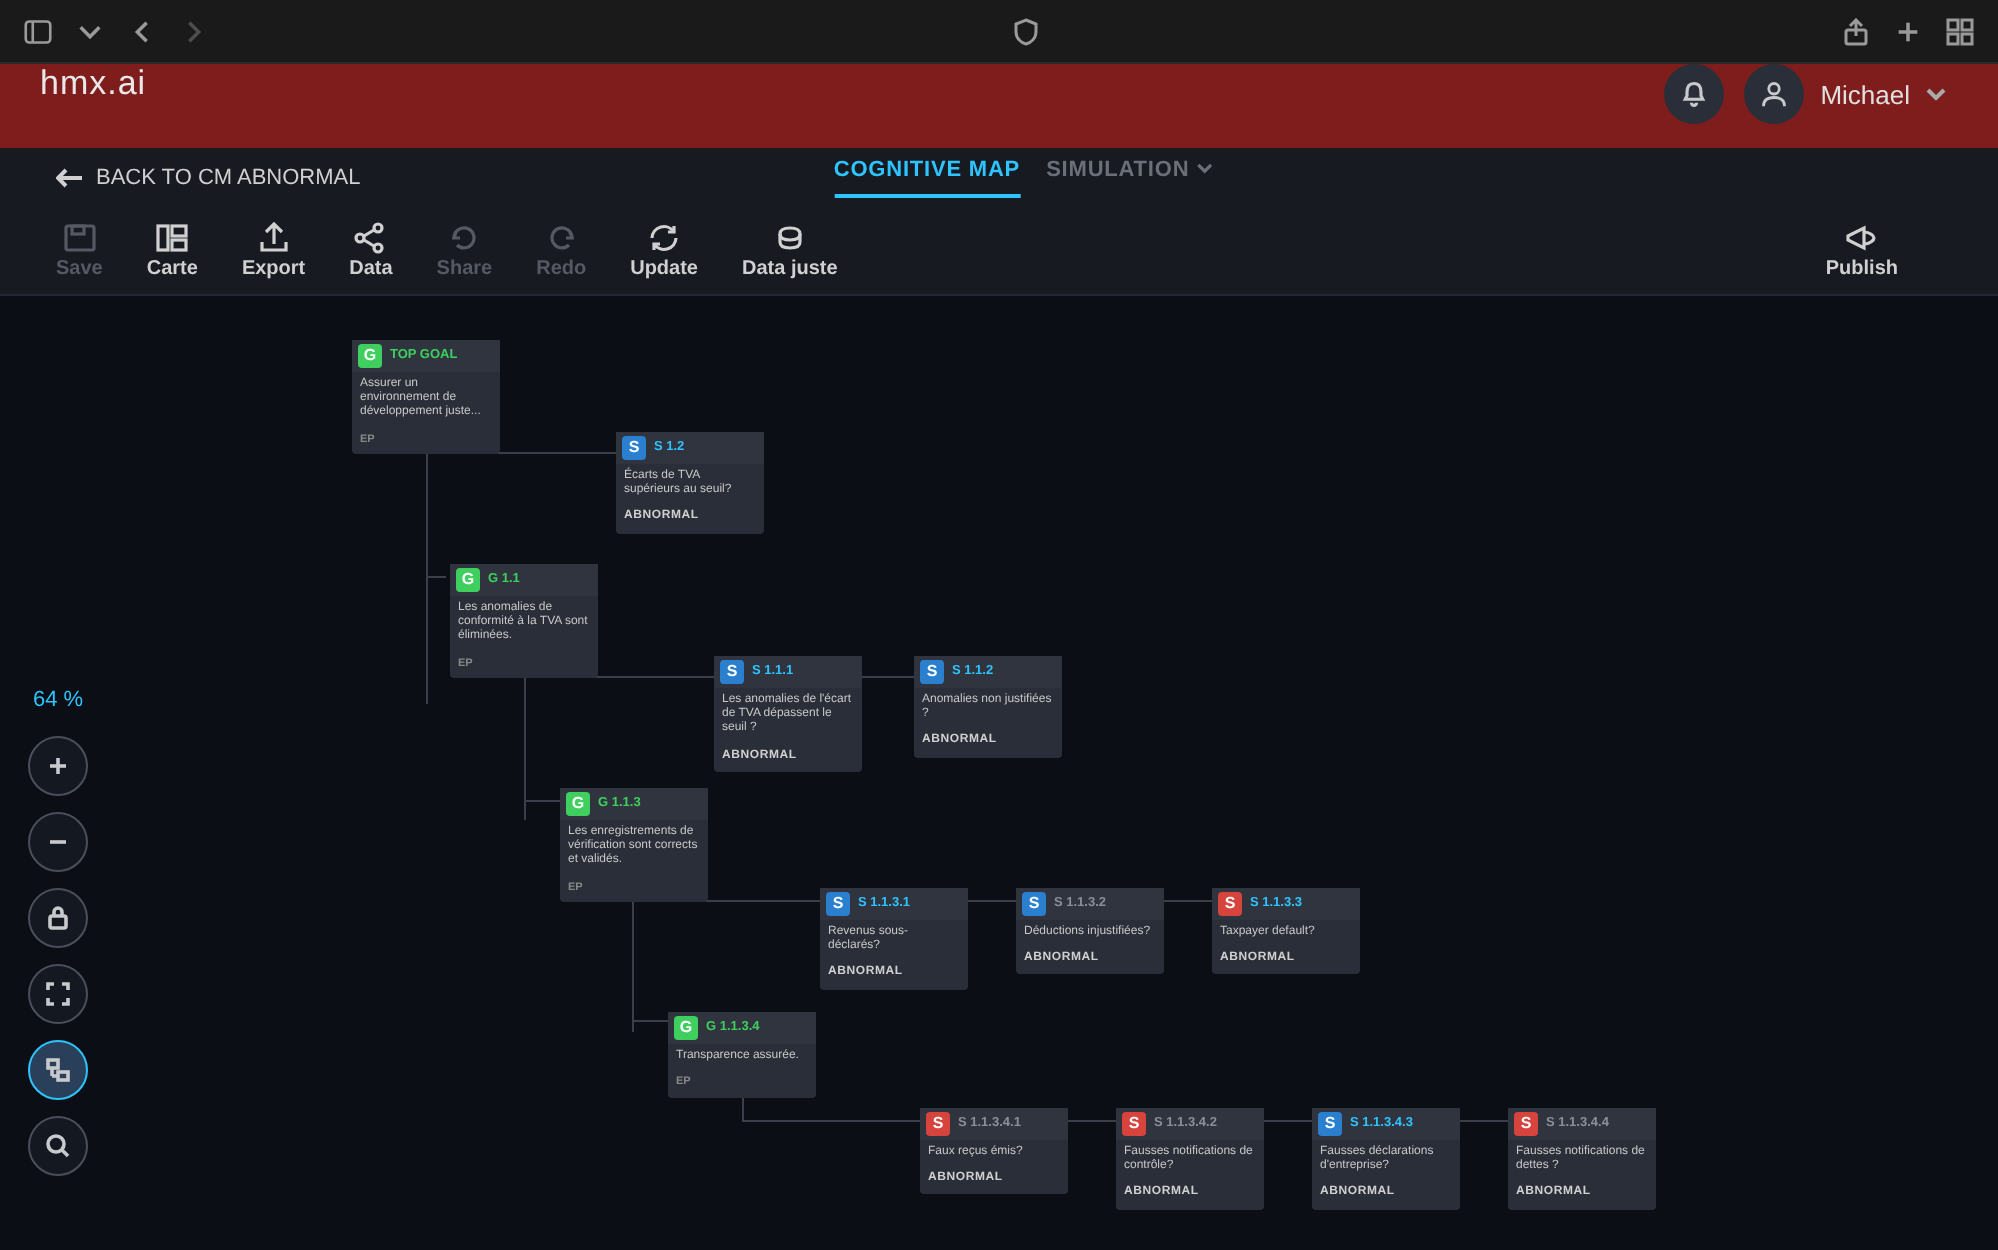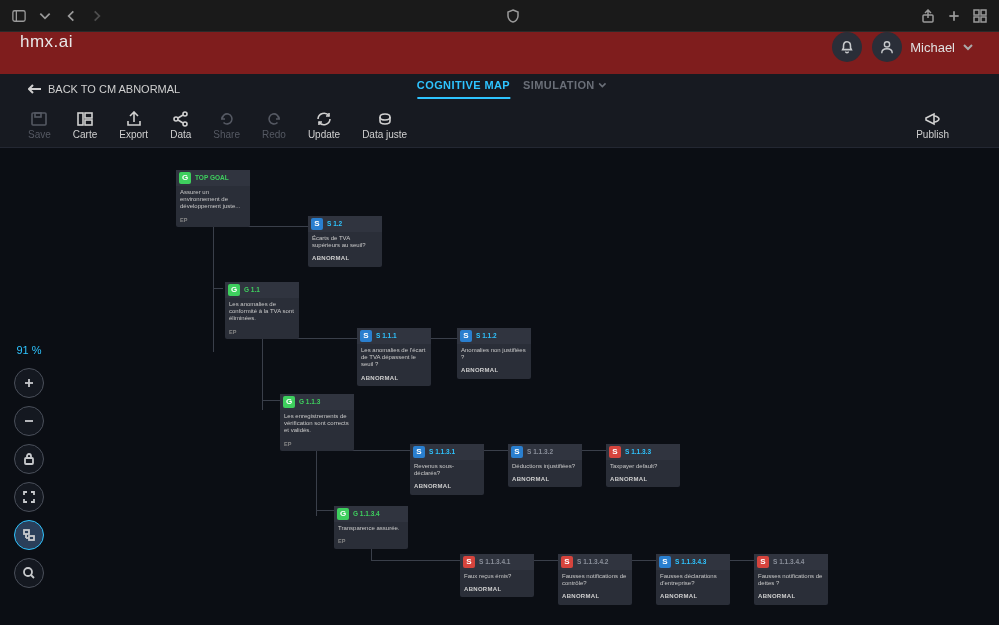--- a/index.html
+++ b/index.html
@@ -88,20 +88,21 @@
   border-bottom: 1px solid #232732;
   display: flex; align-items: center;
   padding: 0 28px;
 }
 .tool {
   display: flex; flex-direction: column; align-items: center;
   gap: 2px;
   margin-right: 22px;
   font-size: 10px;
   color: #d0d0d0;
+  font-weight: bold;
 }
 .tool.disabled { color: #555963; }
 .tool svg { width: 18px; height: 16px; fill: none; stroke: currentColor; stroke-width: 1.6; }
 .tool-spacer { flex: 1; }
 
 
 .canvas {
   position: absolute;
   top: 148px; left: 0; right: 0; bottom: 0;
   background: #0b0e14;
@@ -480,21 +481,21 @@
     <div class="node-header">
         <div class="node-badge badge-S-red">S</div>
         <span class="node-code" style="color:#8a8f9a">S 1.1.3.4.4</span>
       </div>
     <div class="node-body">Fausses notifications de dettes ?</div>
     <div class="node-status">ABNORMAL</div>
   </div>
 </div>
 
 <div class="zoom-panel">
-  <div class="zoom-level">91 %</div>
+  <div class="zoom-level">64 %</div>
   <div class="circle-btn">
       <svg viewBox="0 0 14 14">
         <line x1="7" y1="3" x2="7" y2="11"></line>
         <line x1="3" y1="7" x2="11" y2="7"></line>
       </svg>
     </div>
   <div class="circle-btn">
       <svg viewBox="0 0 14 14">
         <line x1="3" y1="7" x2="11" y2="7"></line>
       </svg>

